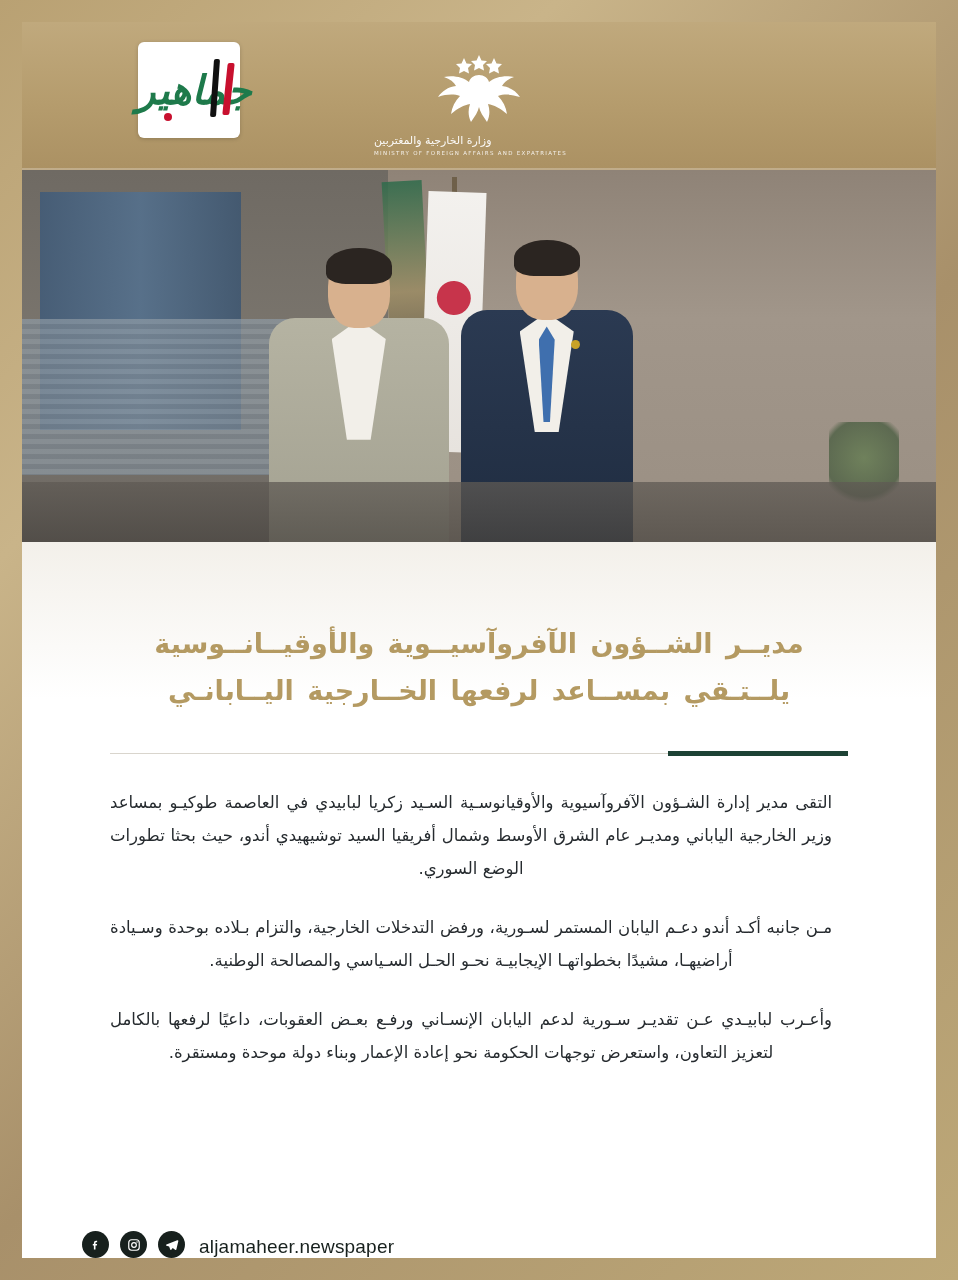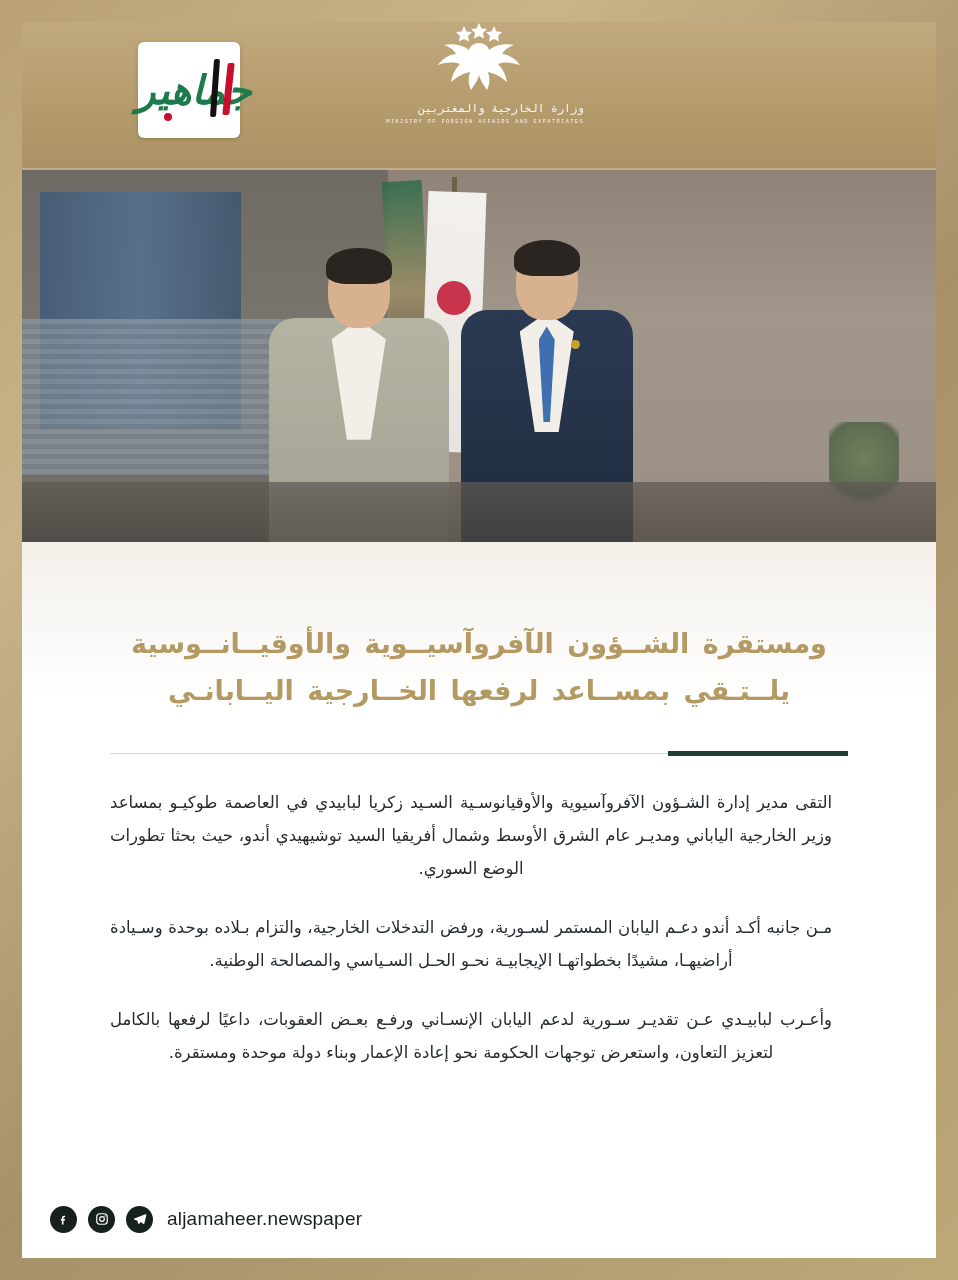--- a/index.html
+++ b/index.html
@@ -113,27 +113,26 @@
     bottom: 2px;
     width: 8px;
     height: 8px;
     background: #c8102e;
     border-radius: 50%;
   }
 
   
   .emblem {
     position: absolute;
-    top: 0;
+    top: 32px;
     left: 50%;
     transform: translateX(-50%);
     width: 210px;
-    text-align: right;
+    text-align: left;
     color: #ffffff;
-    font-family: Liberation Mono, monospace;
   }
   .emblem svg { display: block; margin: 0 auto; }
   .emblem .ar-line {
     font-size: 11px;
     letter-spacing: 0.5px;
     margin-top: 2px;
     opacity: 0.95;
   }
   .emblem .en-line {
     font-size: 5.5px;
@@ -345,23 +344,23 @@
 
   
   .footer {
     position: absolute;
     left: 0;
     right: 0;
     bottom: 0;
     height: 78px;
     background: rgba(255,255,255,0);
     display: flex;
-    align-items: center;
+    align-items: flex-end;
     direction: ltr;
-    padding-left: 28px;
+    padding-left: 60px;
   }
   .social {
     display: flex;
     align-items: center;
     gap: 11px;
   }
   .s-icon {
     width: 27px;
     height: 27px;
     border-radius: 50%;
@@ -439,21 +438,21 @@
         <div class="p-hair"></div>
       </div>
 
       <div class="ph-plant"></div>
       <div class="ph-desk"></div>
     </div>
 
     <div class="content">
 
       <div class="headline">
-        <div>ومستقرة الشــؤون الآفروآسيــوية والأوقيــانــوسية</div>
+        <div>مديــر الشــؤون الآفروآسيــوية والأوقيــانــوسية</div>
         <div>يلــتـقي بمســاعد لرفعها الخــارجية اليــابانـي</div>
       </div>
 
       <div class="divider-wrap">
         <div class="divider-light"></div>
         <div class="divider-dark"></div>
       </div>
 
       <div class="paragraphs">
         <p>التقى مدير إدارة الشـؤون الآفروآسيوية والأوقيانوسـية السـيد زكريا لبابيدي في العاصمة طوكيـو بمساعد وزير الخارجية الياباني ومديـر عام الشرق الأوسط وشمال أفريقيا السيد توشيهيدي أندو، حيث بحثا تطورات الوضع السوري.</p>

